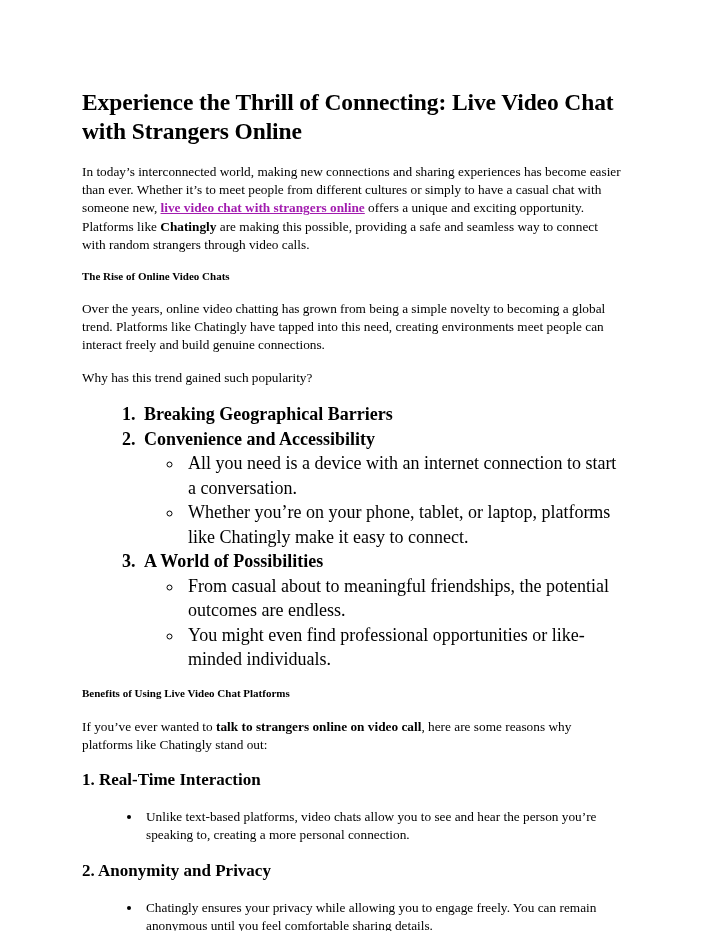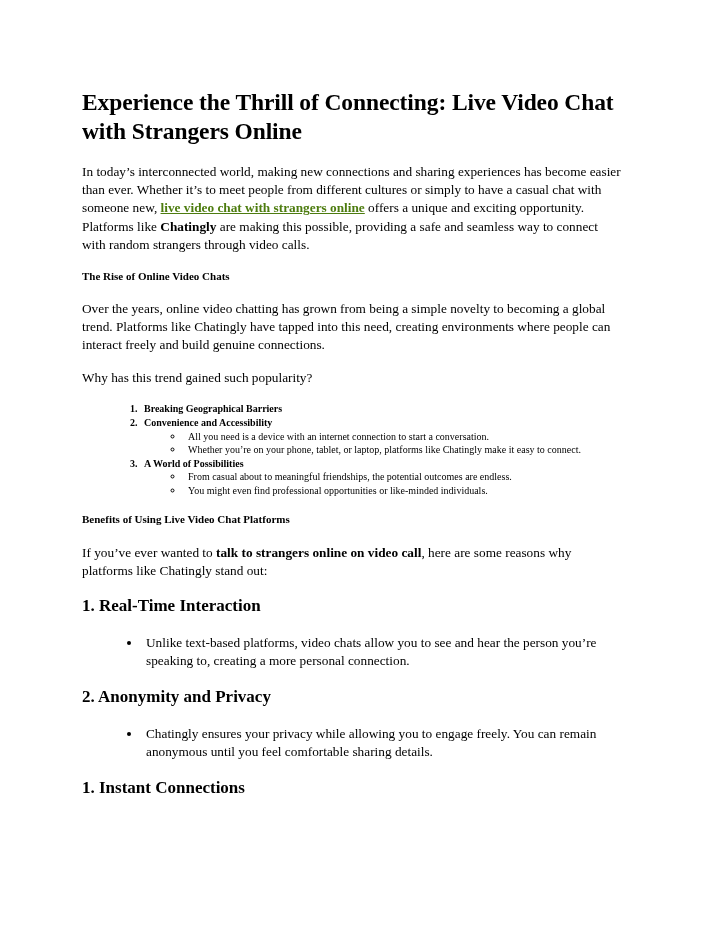--- a/index.html
+++ b/index.html
@@ -40,32 +40,32 @@
     line-height: 1.3;
     margin: 0 0 17px 0;
   }
   h3.sub-heading {
     font-size: 17px;
     font-weight: bold;
     line-height: 1.3;
     margin: 0 0 17px 0;
   }
   a.inline-link {
-    color: #4d7c0f;
+    color: #a21caf;
     font-weight: bold;
     text-decoration: underline;
   }
   strong.inline-bold {
     font-weight: bold;
   }
   
   ol.num-list {
     margin: 0 0 15px 0;
     padding-left: 58px;
-    font-size: 10px;
+    font-size: 18px;
     line-height: 1.36;
   }
   ol.num-list > li {
     font-weight: bold;
     margin: 0;
     padding-left: 4px;
   }
   ul.sub-list {
     list-style-type: circle;
     margin: 0;
@@ -93,21 +93,21 @@
 <body>
 
 <div class="page">
 
   <h1 class="doc-title">Experience the Thrill of Connecting: Live Video Chat with Strangers Online</h1>
 
   <p class="body-text"><span>In today’s interconnected world, making new connections and sharing experiences has become easier than ever. Whether it’s to meet people from different cultures or simply to have a casual chat with someone new, </span><a class="inline-link" href="#">live video chat with strangers online</a><span> offers a unique and exciting opportunity. Platforms like </span><strong class="inline-bold">Chatingly</strong><span> are making this possible, providing a safe and seamless way to connect with random strangers through video calls.</span></p>
 
   <h2 class="section-heading">The Rise of Online Video Chats</h2>
 
-  <p class="body-text">Over the years, online video chatting has grown from being a simple novelty to becoming a global trend. Platforms like Chatingly have tapped into this need, creating environments where people can interact freely and build genuine connections.</p>
+  <p class="body-text">Over the years, online video chatting has grown from being a simple novelty to becoming a global trend. Platforms like Chatingly have tapped into this need, creating environments meet people can interact freely and build genuine connections.</p>
 
   <p class="body-text">Why has this trend gained such popularity?</p>
 
   <ol class="num-list">
     <li>
       <span>Breaking Geographical Barriers</span>
     </li>
     <li>
       <span>Convenience and Accessibility</span>
       <ul class="sub-list">

